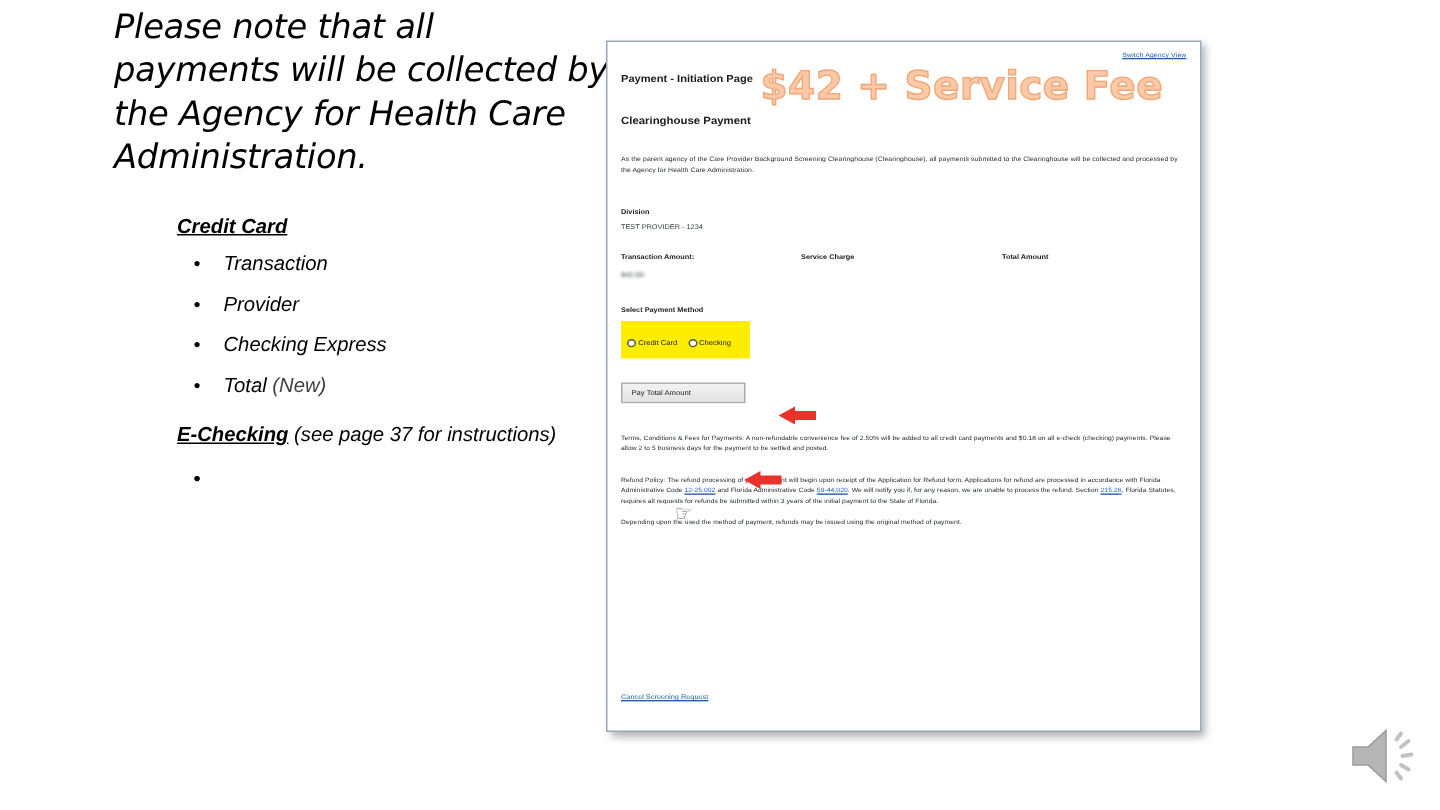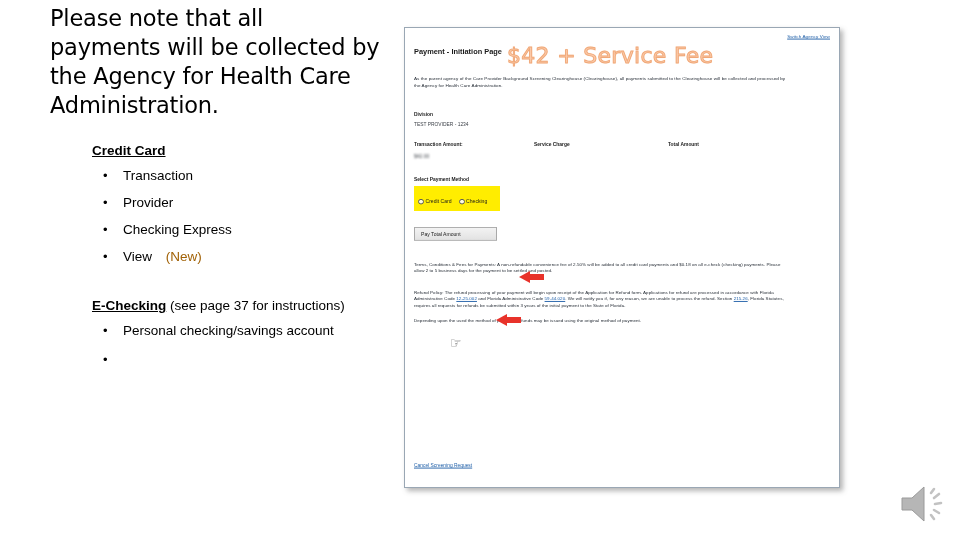--- a/index.html
+++ b/index.html
@@ -11,23 +11,24 @@
     height: 540px;
     background: #ffffff;
     font-family: "Liberation Sans", sans-serif;
     overflow: hidden;
     position: relative;
   }
 
   
   #left-col {
     position: absolute;
-    left: 50px;
+    left: 76px;
     top: 4px;
     width: 330px;
+    font-style: italic;
   }
   #slide-heading {
     font-family: "DejaVu Sans", sans-serif;
     font-size: 22.5px;
     line-height: 29px;
     color: #000000;
     font-weight: 400;
     letter-spacing: -0.2px;
   }
   #payment-lists {
@@ -57,30 +58,30 @@
     color: #000000;
     margin-bottom: 11px;
   }
   ul.bullets li .dot {
     position: absolute;
     left: 11px;
     top: 0px;
     font-size: 13px;
     line-height: 16px;
   }
-  .red-note { color: #a16207; margin-left: 10px; }
-  #echeck-block { margin-top: 32px; }
+  .red-note { color: #404040; }
+  #echeck-block { margin-top: 16px; }
   #echeck-block ul.bullets li { margin-bottom: 13px; }
 
   
   #shot-panel {
     position: absolute;
     left: 404px;
     top: 27px;
-    width: 436px;
+    width: 397px;
     height: 461px;
     background: #ffffff;
     border: 1px solid #9aa7b4;
     box-shadow: 3px 3px 5px rgba(90,90,90,0.45);
     overflow: hidden;
     box-sizing: border-box;
   }
   .shot-inner {
     position: absolute;
     left: 0; top: 0; right: 0; bottom: 0;
@@ -248,22 +249,22 @@
     color: #1f5fa8;
     text-decoration: underline;
   }
 
   
   #price-overlay {
     position: absolute;
     left: 507px;
     top: 43px;
     font-family: "DejaVu Sans", sans-serif;
-    font-size: 22px;
-    font-weight: normal;
+    font-size: 26px;
+    font-weight: bold;
     color: #fbc9a8;
     letter-spacing: 0.3px;
     white-space: nowrap;
     -webkit-text-stroke: 0.9px #f0a878;
     text-shadow: 0 0 1px #f3b98f;
     text-align: right;
   }
 
   
   #speaker-icon {
@@ -295,49 +296,49 @@
       <li>
         <span class="dot">•</span>
         <span>Provider</span>
       </li>
       <li>
         <span class="dot">•</span>
         <span>Checking Express</span>
       </li>
       <li>
         <span class="dot">•</span>
-        <span>View </span><span class="red-note">(New)</span>
+        <span>Total </span><span class="red-note">(New)</span>
       </li>
     </ul>
 
     <div id="echeck-block">
       <div class="list-title">
         <span class="strong">E-Checking</span><span> (see page 37 for instructions)</span>
       </div>
 
       <ul class="bullets">
         <li>
           <span class="dot">•</span>
-          <span>Personal checking/savings account</span>
         </li>
         <li>
           <span class="dot">•</span>
         </li>
       </ul>
     </div>
 
   </div>
 </div>
 
 <div id="shot-panel">
   <div class="shot-inner">
 
     <div id="switch-view-link" class="mini">Switch Agency View</div>
 
     <div id="shot-title" class="mini">Payment - Initiation Page</div>
+    <div id="shot-subtitle" class="mini">Clearinghouse Payment</div>
 
     <div id="shot-intro" class="mini">As the parent agency of the Care Provider Background Screening Clearinghouse (Clearinghouse), all payments submitted to the Clearinghouse will be collected and processed by the Agency for Health Care Administration.</div>
 
     <div id="division-block">
       <div class="field-label mini">Division</div>
       <div class="field-value mini">TEST PROVIDER - 1234</div>
     </div>
 
     <div id="amount-row">
       <div class="col-amount">

